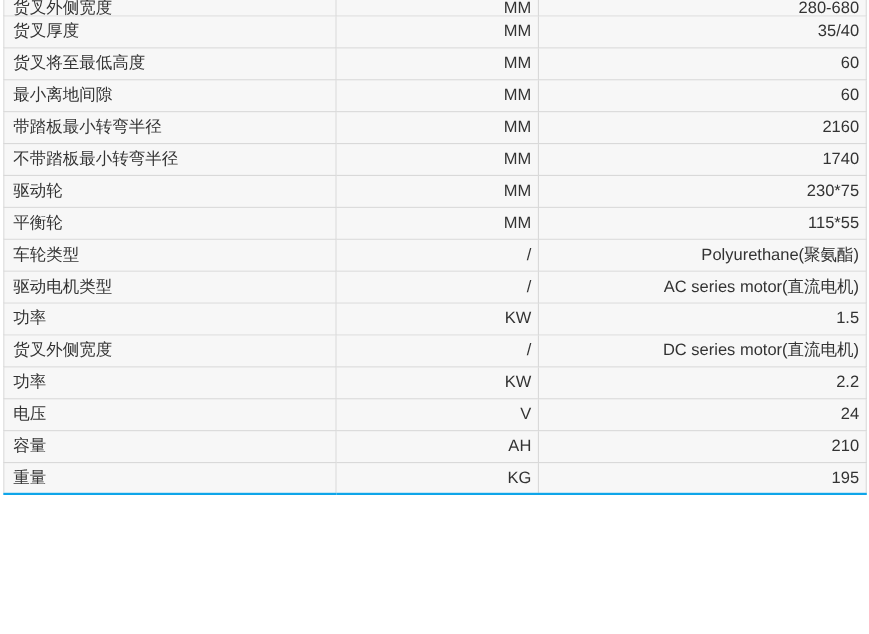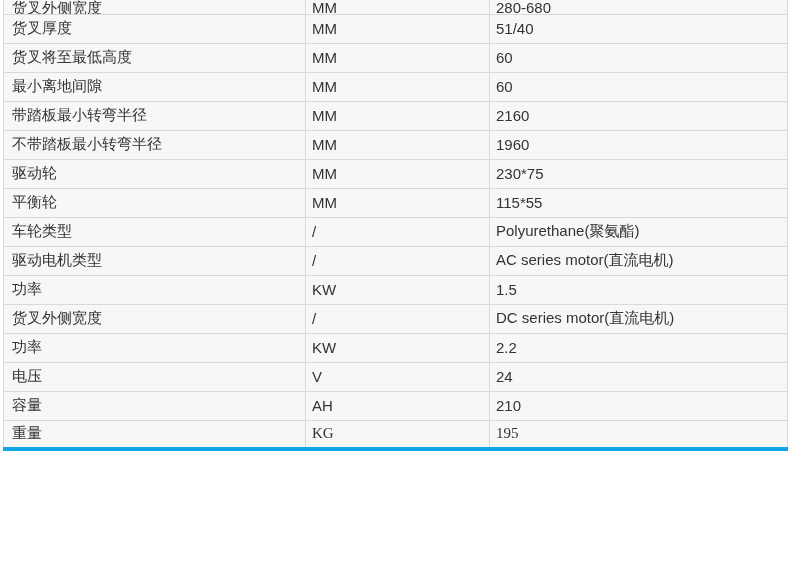--- a/index.html
+++ b/index.html
@@ -33,73 +33,72 @@
     box-sizing: border-box;
     white-space: nowrap;
     overflow: hidden;
   }
   .spec-table td.name {
     text-align: left;
     padding-left: 8px;
   }
   .spec-table td.unit,
   .spec-table td.value {
-    text-align: left;
+    text-align: right;
   }
   
   .spec-table tr.clipped td {
     height: 14px;
     vertical-align: bottom;
     border-top: none;
     line-height: 12px;
   }
   .spec-table tr.last td {
-    border-bottom: 4px solid #0ea5e9;
-    font-family: Liberation Serif, serif;
+    border-bottom: 2px solid #0ea5e9;
   }
 </style>
 </head>
 <body>
 
 <table class="spec-table">
   <colgroup>
     <col class="c-name">
     <col class="c-unit">
     <col class="c-value">
   </colgroup>
   <tbody>
     <tr class="clipped">
       <td class="name">货叉外侧宽度</td>
       <td class="unit">MM</td>
       <td class="value">280-680</td>
     </tr>
     <tr>
       <td class="name">货叉厚度</td>
       <td class="unit">MM</td>
-      <td class="value">51/40</td>
+      <td class="value">35/40</td>
     </tr>
     <tr>
       <td class="name">货叉将至最低高度</td>
       <td class="unit">MM</td>
       <td class="value">60</td>
     </tr>
     <tr>
       <td class="name">最小离地间隙</td>
       <td class="unit">MM</td>
       <td class="value">60</td>
     </tr>
     <tr>
       <td class="name">带踏板最小转弯半径</td>
       <td class="unit">MM</td>
       <td class="value">2160</td>
     </tr>
     <tr>
       <td class="name">不带踏板最小转弯半径</td>
       <td class="unit">MM</td>
-      <td class="value">1960</td>
+      <td class="value">1740</td>
     </tr>
     <tr>
       <td class="name">驱动轮</td>
       <td class="unit">MM</td>
       <td class="value">230*75</td>
     </tr>
     <tr>
       <td class="name">平衡轮</td>
       <td class="unit">MM</td>
       <td class="value">115*55</td>

